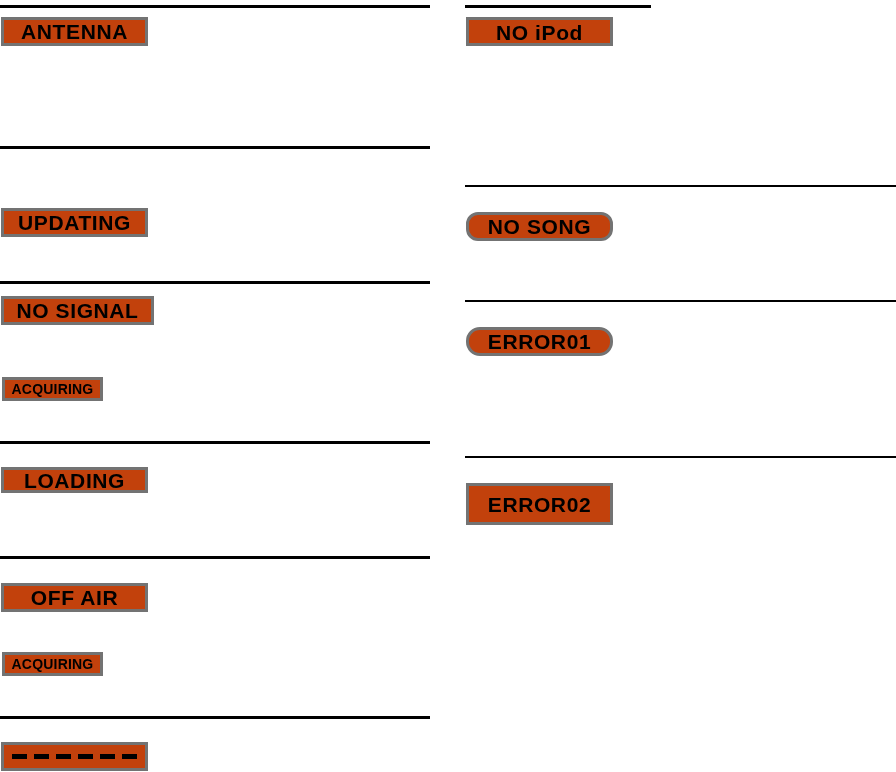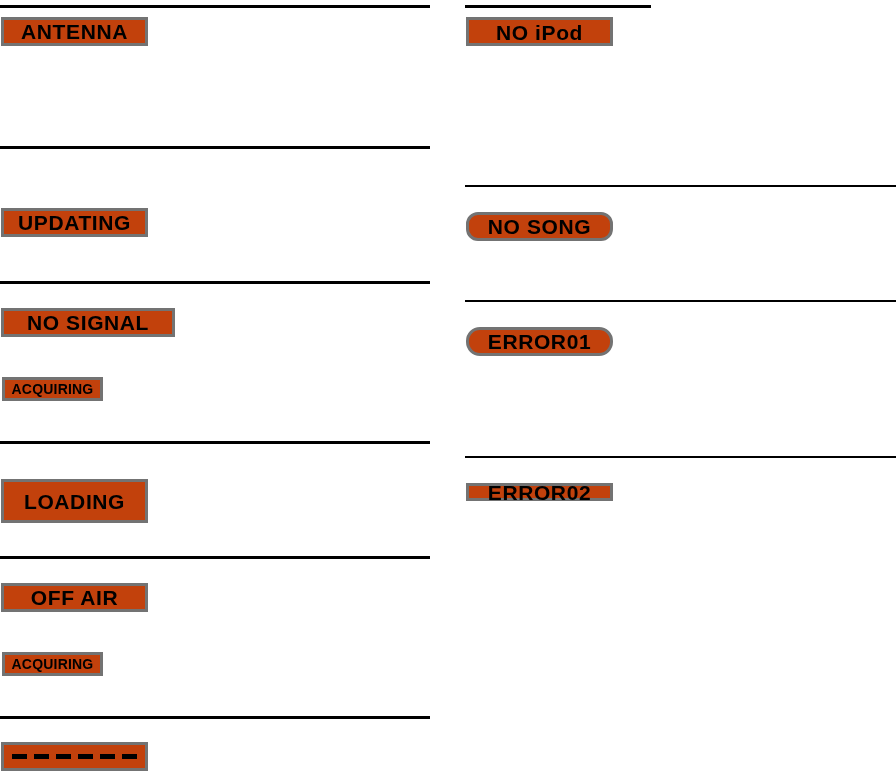--- a/index.html
+++ b/index.html
@@ -79,27 +79,27 @@
       <div class="rule" style="left: 0px; top: 281px; width: 430px; height: 3px;"></div>
       <div class="rule" style="left: 0px; top: 441px; width: 430px; height: 3px;"></div>
       <div class="rule" style="left: 0px; top: 556px; width: 430px; height: 3px;"></div>
       <div class="rule" style="left: 0px; top: 716px; width: 430px; height: 3px;"></div>
       <div class="chip large" style="left: 1px; top: 17px; width: 147px; height: 29px;">
         <span>ANTENNA</span>
       </div>
       <div class="chip large" style="left: 1px; top: 172px; width: 147px; height: 29px; margin-top: 36px;">
         <span>UPDATING</span>
       </div>
-      <div class="chip large" style="left: 1px; top: 308px; width: 174px; height: 29px;">
+      <div class="chip large" style="left: 1px; top: 296px; width: 153px; height: 29px;">
         <span>NO SIGNAL</span>
       </div>
       <div class="chip small" style="left: 2px; top: 361px; width: 101px; height: 24px;">
         <span>ACQUIRING</span>
       </div>
-      <div class="chip large" style="left: 1px; top: 467px; width: 147px; height: 44px; margin-top: 12px;">
+      <div class="chip large" style="left: 1px; top: 467px; width: 147px; height: 26px;">
         <span>LOADING</span>
       </div>
       <div class="chip large" style="left: 1px; top: 583px; width: 147px; height: 29px; text-align: right;">
         <span>OFF AIR</span>
       </div>
       <div class="chip small" style="left: 2px; top: 636px; width: 101px; height: 24px;">
         <span>ACQUIRING</span>
       </div>
       <div class="chip large" style="left: 1px; top: 742px; width: 147px; height: 29px;">
         <div class="dashes">
@@ -119,17 +119,17 @@
       <div class="rule thin" style="left: 465px; top: 456px; width: 431px; height: 2px;"></div>
       <div class="chip large" style="left: 466px; top: 17px; width: 147px; height: 29px; align-items: flex-end;">
         <span>NO iPod</span>
       </div>
       <div class="chip large" style="left: 466px; top: 212px; width: 147px; height: 29px; border-radius: 12px;">
         <span>NO SONG</span>
       </div>
       <div class="chip large" style="left: 466px; top: 327px; width: 147px; height: 29px; border-radius: 14px;">
         <span>ERROR01</span>
       </div>
-      <div class="chip large" style="left: 466px; top: 483px; width: 147px; height: 18px;">
+      <div class="chip large" style="left: 466px; top: 483px; width: 147px; height: 42px;">
         <span>ERROR02</span>
       </div>
     </div>
 </div>
 
 </body></html>

